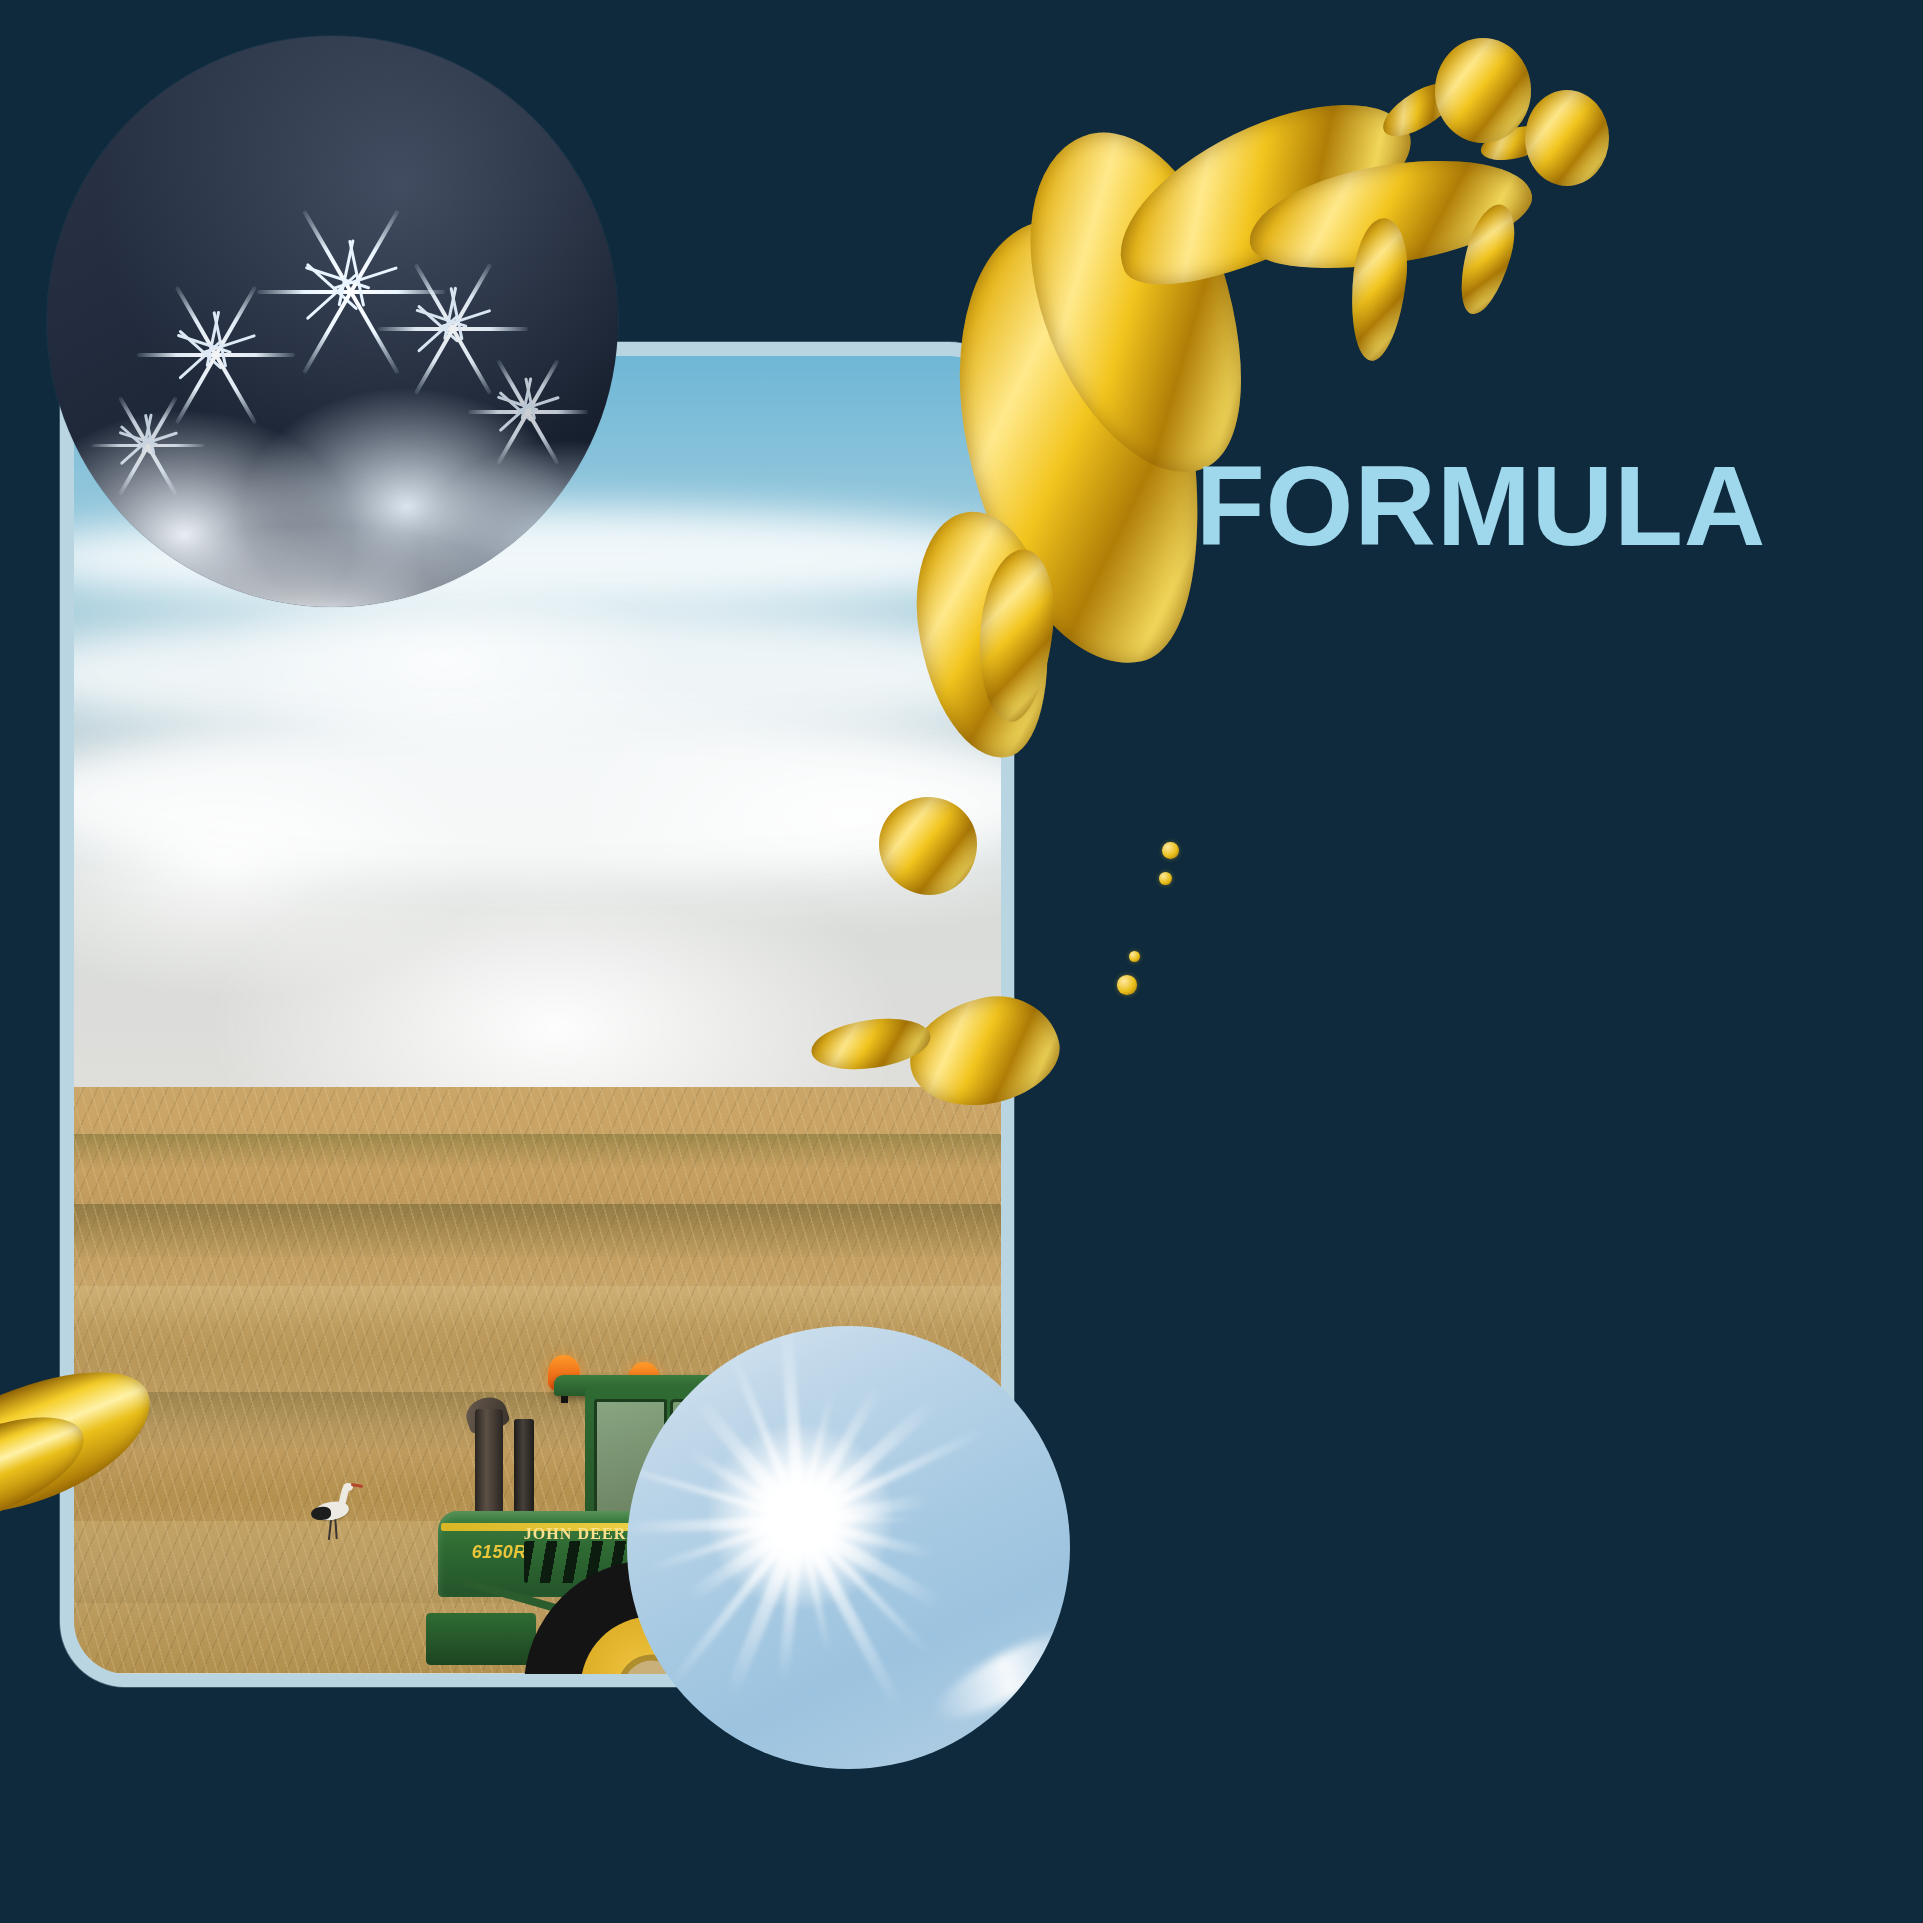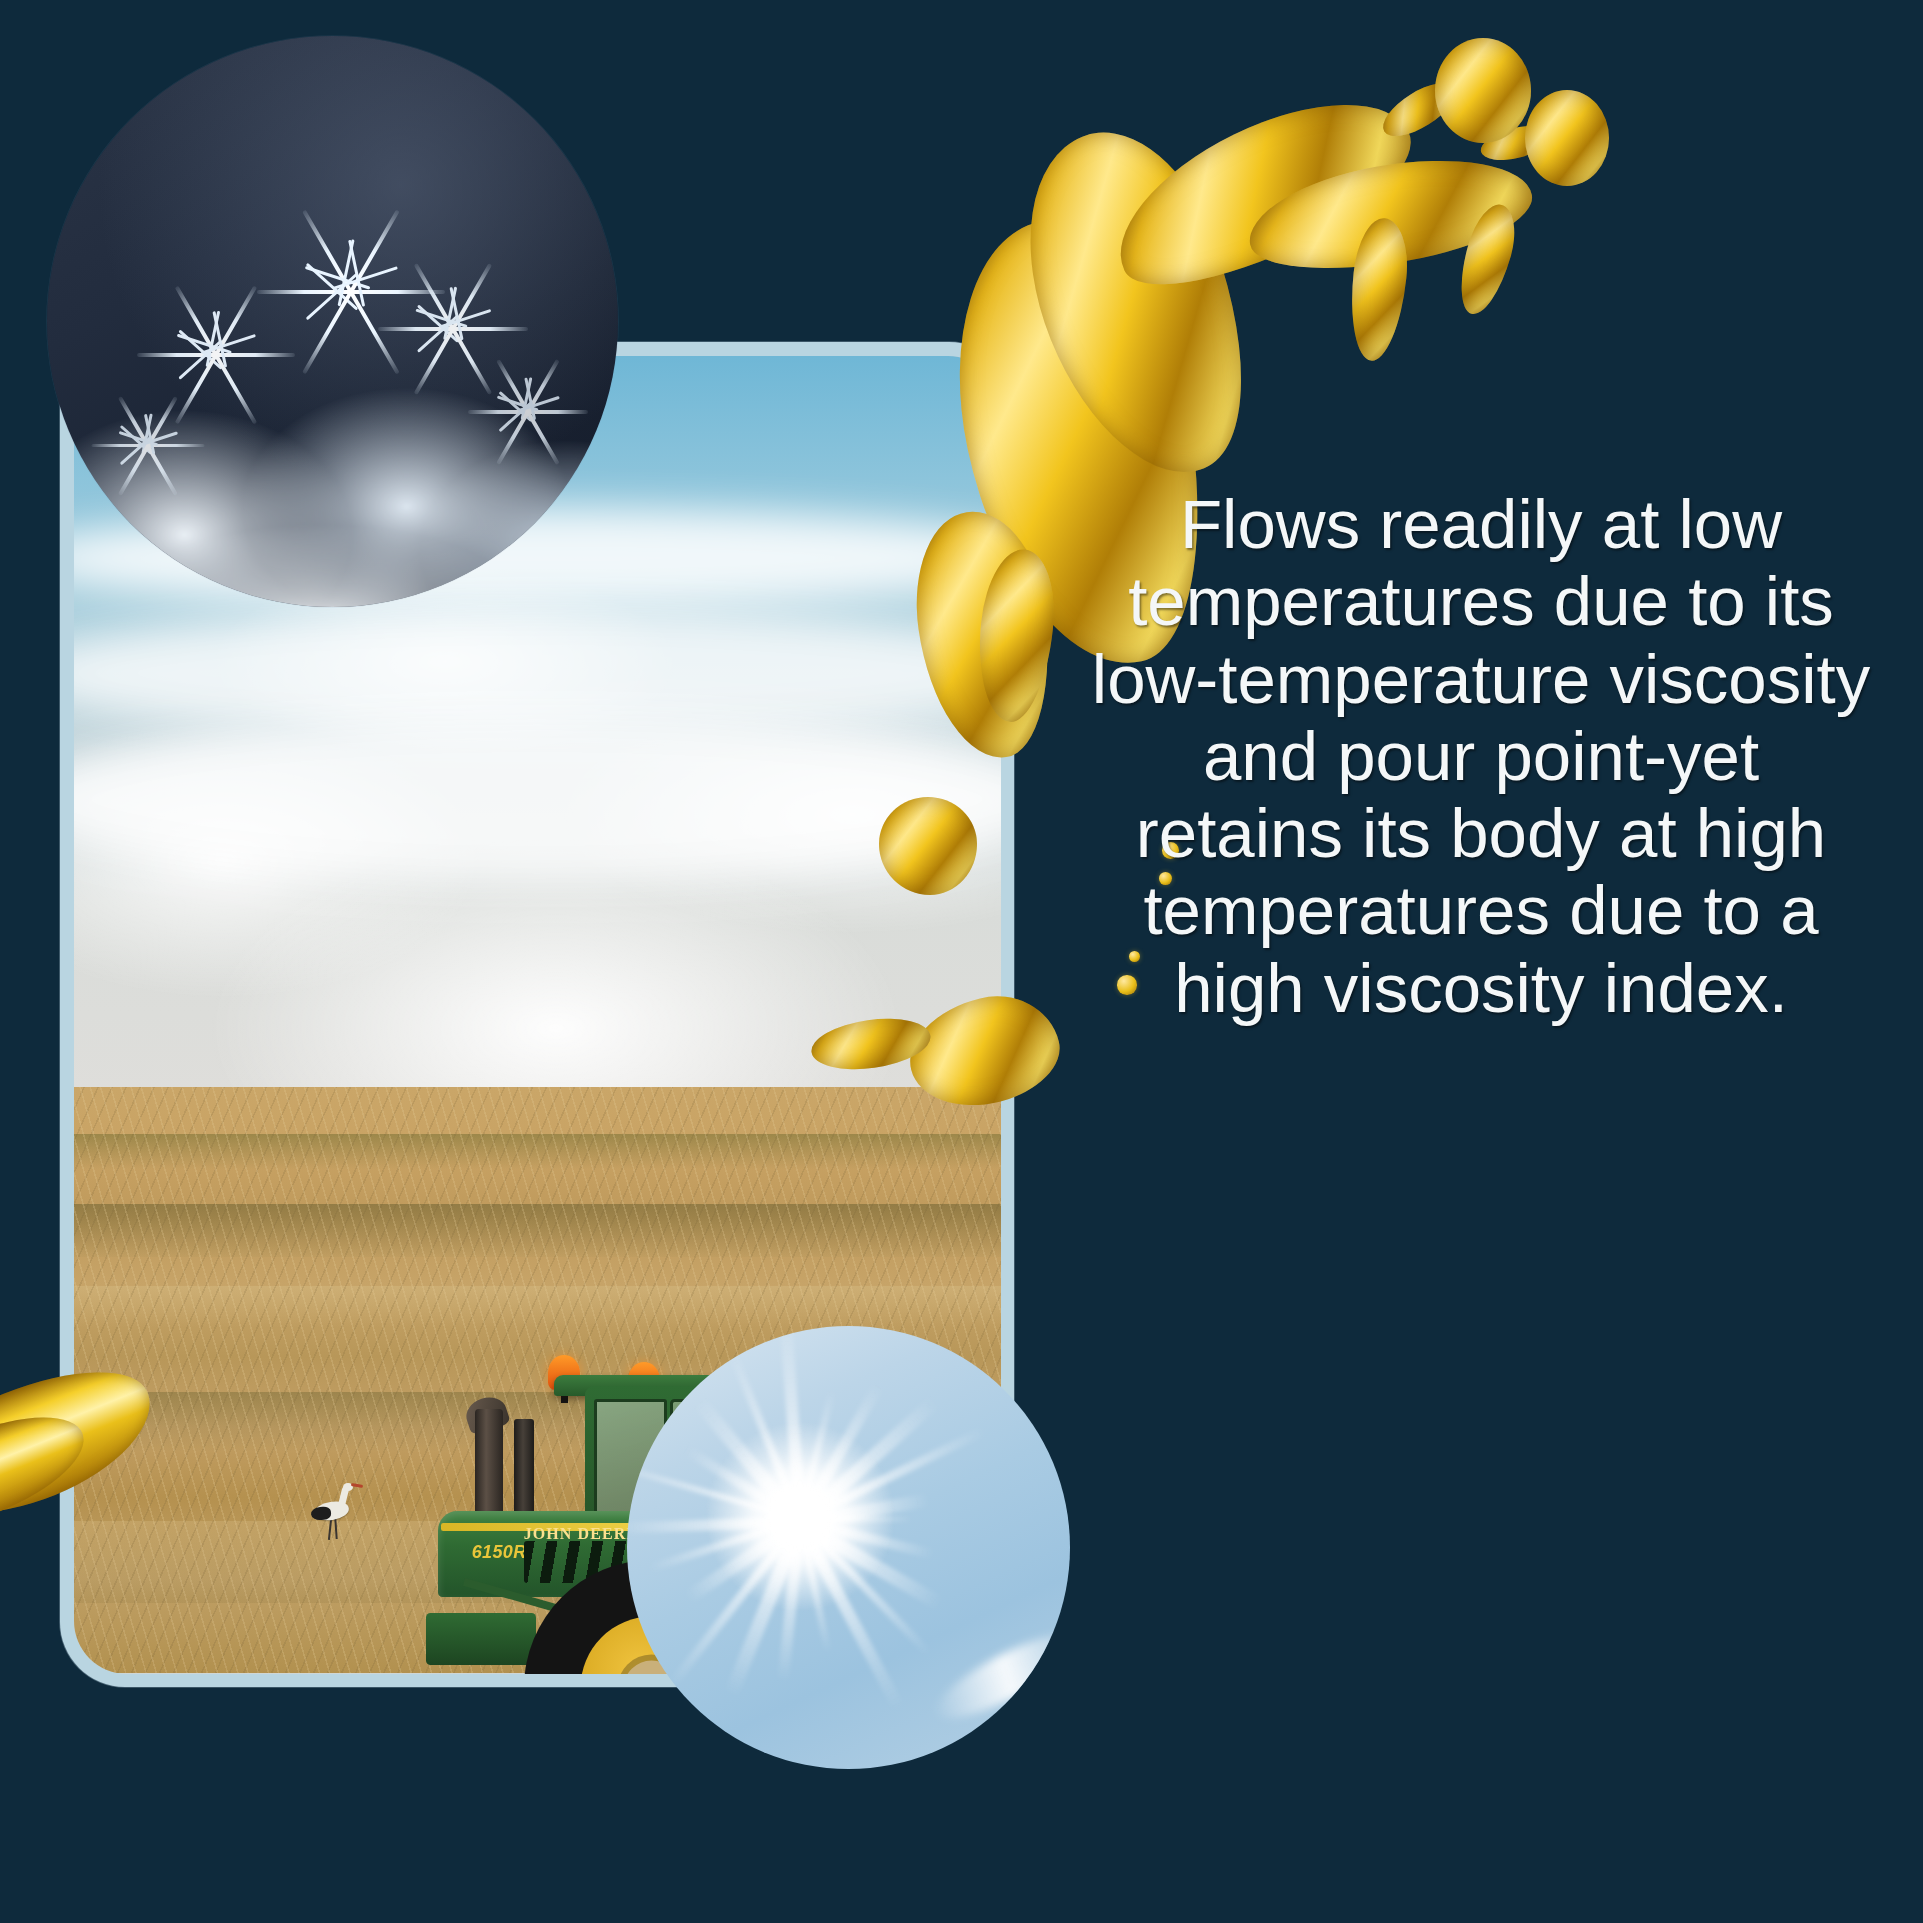--- a/index.html
+++ b/index.html
@@ -397,18 +397,18 @@
     <div class="stream ol-2"></div>
   </div>
 
   <div class="dot" style="left:1162px;top:842px;width:16.5px;height:16.5px;"></div>
   <div class="dot" style="left:1159px;top:872px;width:12.8px;height:12.8px;"></div>
   <div class="dot" style="left:1129px;top:951px;width:10.5px;height:10.5px;"></div>
   <div class="dot" style="left:1117px;top:975px;width:19.5px;height:19.5px;"></div>
 
   <div class="text-col">
     <h1 class="headline">
+      <span class="l2">FORMULA</span>
     </h1>
-    <p class="bodytext">Flows readily at low temperatures due to its low-temperature viscosity and pour point-yet retains its body at high temperatures due to a high viscosity index.</p>
   </div>
 
 </div>
 
 
 </body></html>

